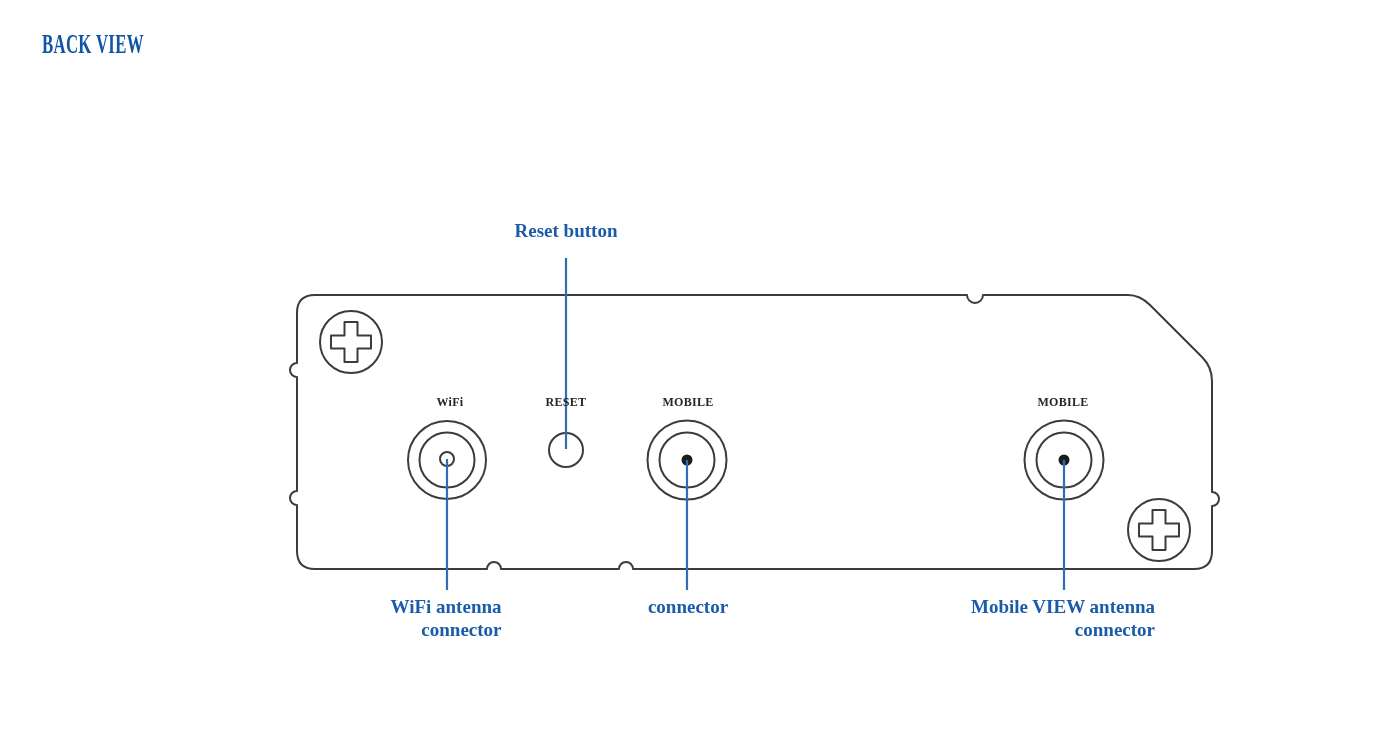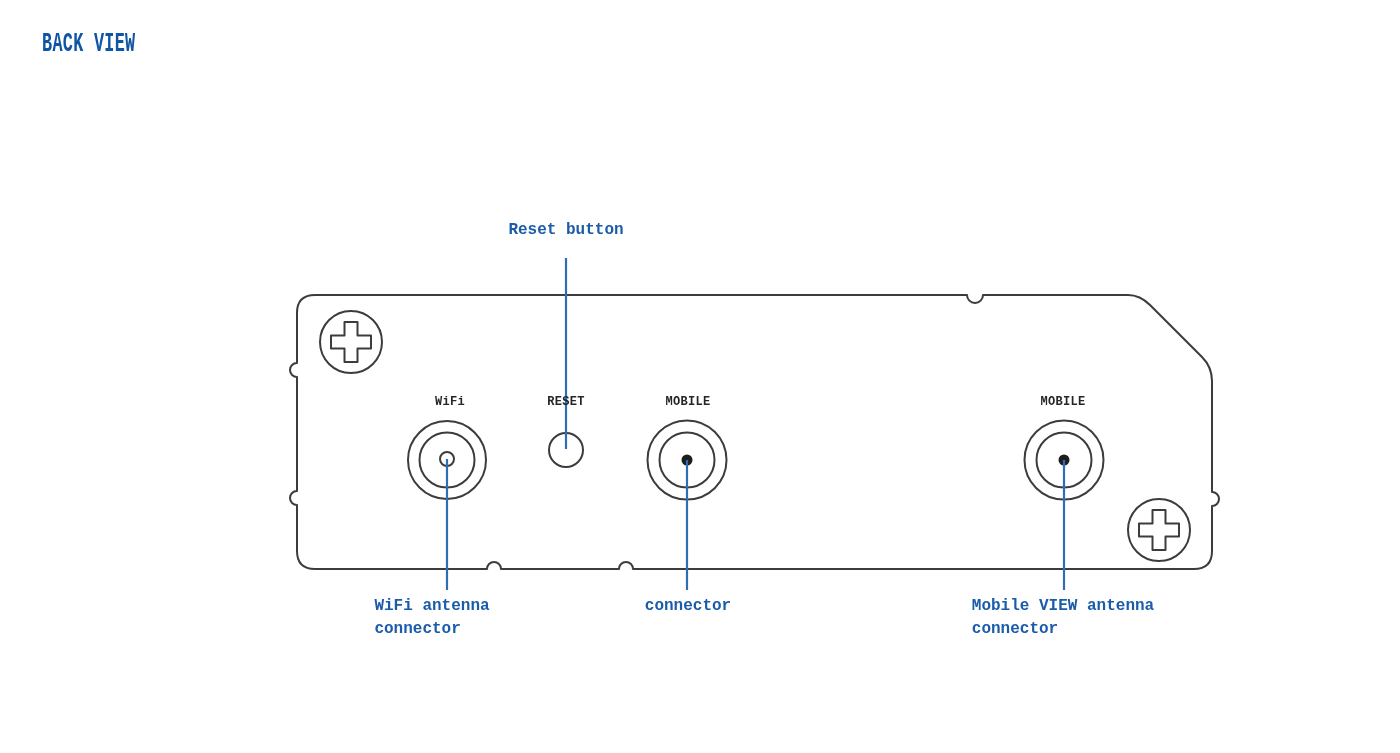--- a/index.html
+++ b/index.html
@@ -10,41 +10,41 @@
     --port-label-dark:#262626;
     --background:#ffffff;
   }
   *{box-sizing:border-box;}
   html,body{margin:0;padding:0;}
   body{background:#fff;}
   .page{
     position:relative;
     width:1304px;height:753px;
     background:var(--background);
-    font-family:Liberation Mono, monospace;
+    font-family:Liberation Serif, serif;
     overflow:hidden;
   }
   .page-title{
     position:absolute;left:42px;top:28px;
     font-size:28px;font-weight:bold;
     color:var(--title-blue);
     transform:scaleX(0.6);
     transform-origin:left top;
     letter-spacing:0.5px;
     white-space:nowrap;
   }
   .diagram-svg{position:absolute;left:0;top:0;}
   .outline-shape{fill:#ffffff;stroke:var(--outline-dark);stroke-width:2;stroke-linejoin:round;}
   .detail-shape{fill:none;stroke:var(--outline-dark);stroke-width:2;stroke-linejoin:round;}
   .pin-dot{fill:#1d1d1d;stroke:none;}
   .leader{stroke:var(--line-blue);stroke-width:2.2;}
   .callout{
     position:absolute;transform:translateX(-50%);
-    text-align:left;color:var(--label-blue);
-    font-size:16px;font-weight:bold;line-height:23px;
+    text-align:right;color:var(--label-blue);
+    font-size:19px;font-weight:bold;line-height:23px;
     white-space:nowrap;
   }
   .port-label{
     position:absolute;transform:translateX(-50%);
     color:var(--port-label-dark);
     font-size:12px;font-weight:bold;letter-spacing:0.3px;
     white-space:nowrap;line-height:22px;
   }
 </style>
 </head>
@@ -117,21 +117,21 @@
     <line class="leader" x1="1064" y1="460" x2="1064" y2="590"></line>
   </svg>
 
   <div class="callout" style="left:566px;top:219px">Reset button</div>
 
   <div class="port-label" style="left:450px;top:391px">WiFi</div>
   <div class="port-label" style="left:566px;top:391px">RESET</div>
   <div class="port-label" style="left:688px;top:391px">MOBILE</div>
   <div class="port-label" style="left:1063px;top:391px">MOBILE</div>
 
-  <div class="callout" style="left:432px;top:595px">
+  <div class="callout" style="left:446px;top:595px">
     <div>WiFi antenna</div>
     <div>connector</div>
   </div>
   <div class="callout" style="left:688px;top:595px">
     <div>connector</div>
   </div>
   <div class="callout" style="left:1063px;top:595px">
     <div>Mobile VIEW antenna</div>
     <div>connector</div>
   </div>

